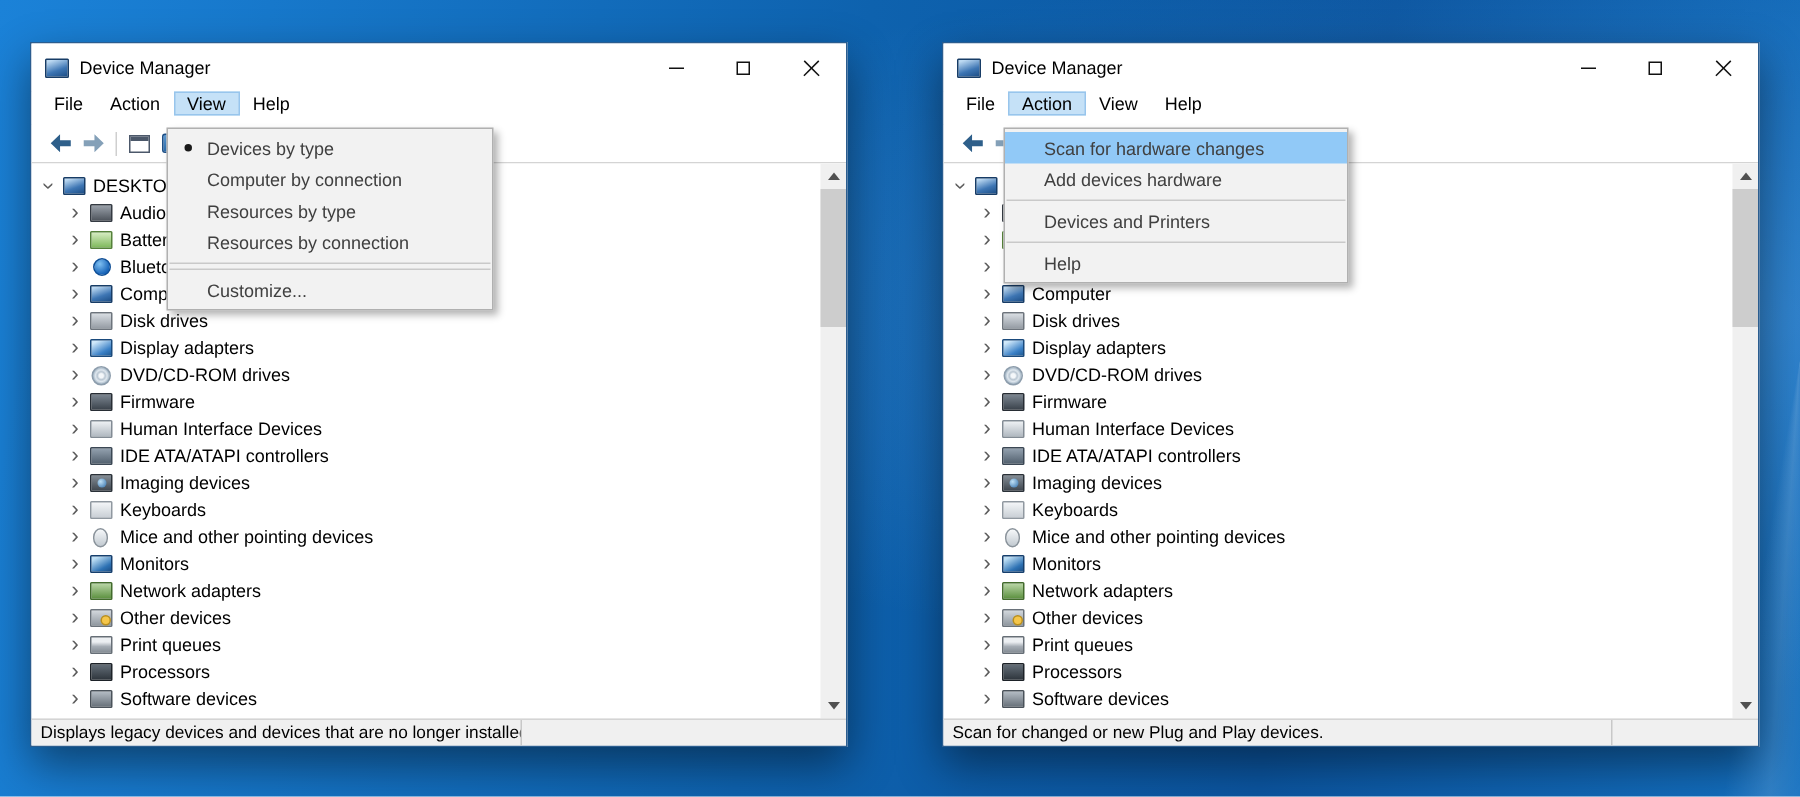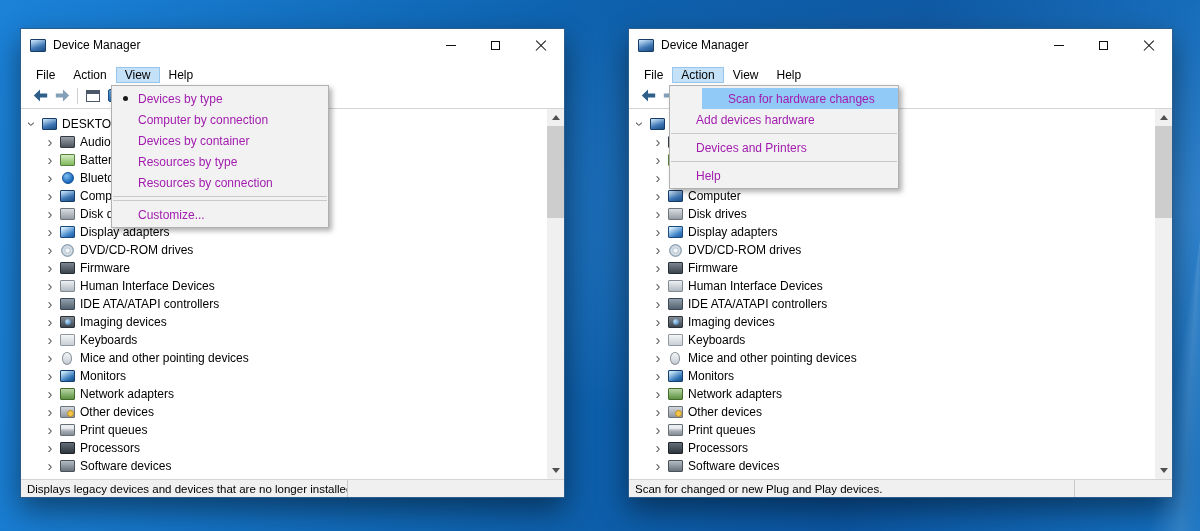--- a/index.html
+++ b/index.html
@@ -32,21 +32,21 @@
   .title-text{ margin-left:7px; font-size:12px; color:#000; }
   .caption{ position:absolute; right:1px; top:1px; height:30px; display:flex; }
   .cbtn{ width:45px; display:flex; align-items:center; justify-content:center; }
   .glyph-min{ width:10px; height:1px; background:#111; display:block; }
   .glyph-max{ width:9px; height:9px; border:1px solid #111; display:block; }
   .glyph-close{ position:relative; width:12px; height:12px; display:block; }
   .glyph-close::before,.glyph-close::after{ content:""; position:absolute; left:-1px; top:5.5px; width:14px; height:1.3px; background:#111; }
   .glyph-close::before{ transform:rotate(45deg); }
   .glyph-close::after{ transform:rotate(-45deg); }
 
-  .menubar{ position:absolute; top:32px; left:0; right:0; height:22px; display:flex; align-items:flex-end; padding-left:6px; font-size:12px; background:#fff; }
+  .menubar{ position:absolute; top:32px; left:0; right:0; height:22px; display:flex; align-items:flex-start; padding-left:6px; font-size:12px; background:#fff; }
   .mb-item{ display:flex; align-items:center; padding:0 8px; border:1px solid transparent; color:#000; }
   .mb-item.active{ background:#c5e1f7; border-color:#98c5ec; }
 
   .toolbar{ position:absolute; top:54px; left:0; right:0; height:26px; border-bottom:1px solid #d4d4d4; display:flex; align-items:center; padding-left:8px; background:#fff; }
   .tbtn{ display:flex; align-items:center; justify-content:center; width:22px; height:22px; }
   .tsep{ width:1px; height:16px; background:#cfcfcf; margin:0 4px; }
   .consoleicon{ position:relative; width:14px; height:12px; border:1px solid #4c5archive6a; border:1px solid #4c586a; background:#fff; display:block; }
   .consoleicon::before{ content:""; position:absolute; left:0; top:0; right:0; height:3px; background:#4c586a; }
   .helpicon{ width:14px; height:13px; border-radius:2px; background:linear-gradient(#5d9bd4,#2a6cad); border:1px solid #1d4f86; color:#fff; font-size:10px; font-weight:bold; display:flex; align-items:center; justify-content:center; }
   .helpicon::before{ content:"?"; }
@@ -97,22 +97,22 @@
   .spane{ display:flex; align-items:center; padding-left:6px; overflow:hidden; white-space:nowrap; border-right:1px solid #c8c8c8; flex:none; }
   .win-left .spane{ width:327px; }
   .win-right .spane{ width:446px; }
   .spane2{ flex:1; }
 
   
   .popup{ position:absolute; z-index:40; background:#f2f2f2; border:1px solid #b0b0b0; box-shadow:3px 3px 5px rgba(0,0,0,.3); padding:2px 0; }
   .mitem{ height:21px; display:flex; align-items:center; }
   .mitem .mgutter{ width:26px; flex:none; display:flex; align-items:center; justify-content:center; }
   .radio-dot{ width:5px; height:5px; border-radius:50%; background:#1a1a1a; }
-  .mtext{ font-size:12px; color:#a21caf; }
-  .mitem.hl{ background:#91c9f7;margin-left:32px; }
+  .mtext{ font-size:12px; color:#404040; }
+  .mitem.hl{ background:#91c9f7; }
   .msep{ height:1px; background:#c9c9c9; margin:3px 1px; }
 
   svg{ display:block; }
 </style>
 </head>
 <body>
 
 <div class="window win-left">
   <div class="titlebar">
     <span class="title-icon"></span>
@@ -280,24 +280,20 @@
           <span class="radio-dot"></span>
         </span>
         <span class="mtext">Devices by type</span>
       </div>
       <div class="mitem">
         <span class="mgutter"></span>
         <span class="mtext">Computer by connection</span>
       </div>
       <div class="mitem">
         <span class="mgutter"></span>
-        <span class="mtext">Devices by container</span>
-      </div>
-      <div class="mitem">
-        <span class="mgutter"></span>
         <span class="mtext">Resources by type</span>
       </div>
       <div class="mitem">
         <span class="mgutter"></span>
         <span class="mtext">Resources by connection</span>
       </div>
       <div class="msep"></div>
       <div class="msep"></div>
       <div class="mitem">
         <span class="mgutter"></span>

